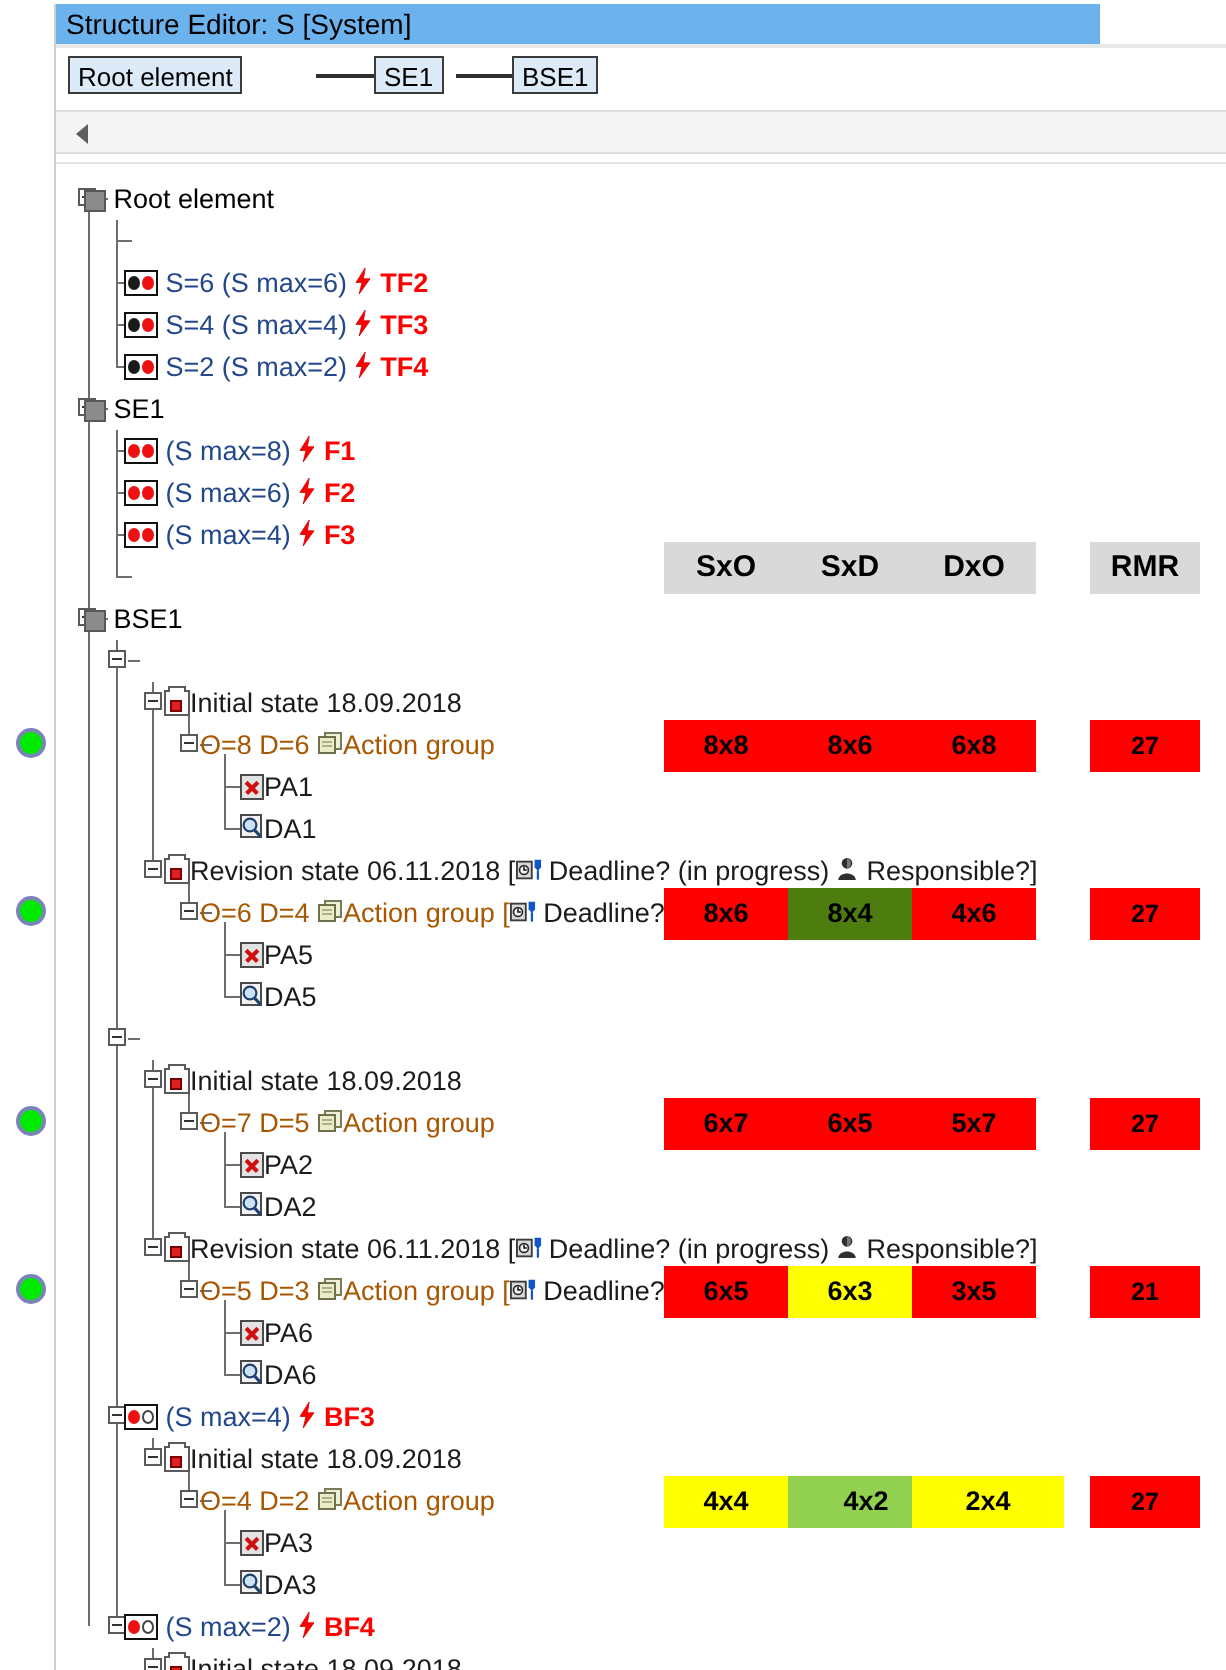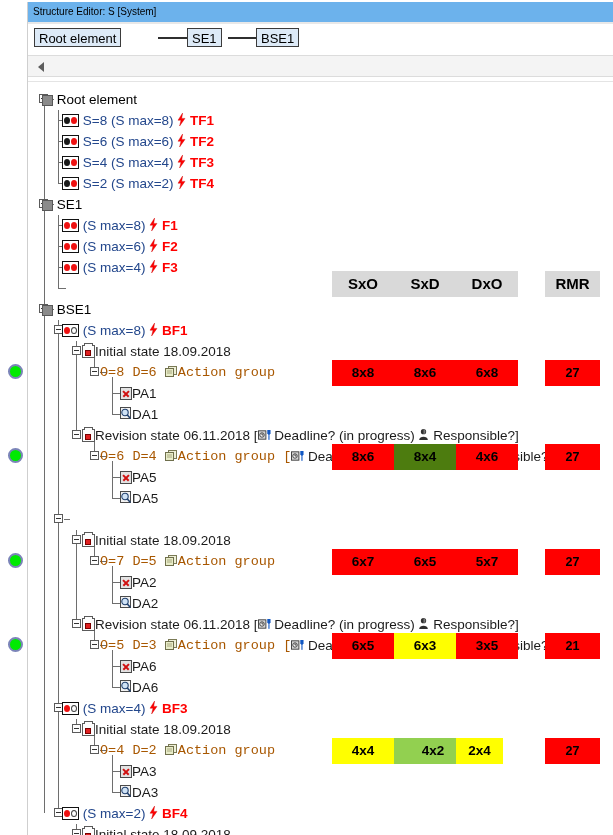--- a/index.html
+++ b/index.html
@@ -10,24 +10,24 @@
     font-size:13px;
     color:#000;
     overflow:hidden;
     position:relative;
   }
 
   
   #app{position:absolute;inset:0;background:#fff;}
 
   .titlebar{
-    position:absolute;left:28px;top:2px;width:585px;height:20px;
+    position:absolute;left:28px;top:2px;width:522px;height:20px;
     background:#6cb2ec;
     color:#000;
-    font-size:10px;
+    font-size:14px;
     line-height:20px;
     padding-left:5px;
     box-sizing:border-box;
     white-space:nowrap;
   }
   .titlebar-shadow{
     position:absolute;left:28px;top:22px;width:585px;height:2px;background:#e8e8e8;
   }
 
   
@@ -83,21 +83,21 @@
   .row{
     position:absolute;left:0;height:21px;line-height:21px;
     white-space:nowrap;
     font-size:13.5px;
   }
   .row .lbl{vertical-align:middle;}
 
   .txt-black{color:#000;}
   .txt-blue{color:#23478c;}
   .txt-red{color:#ff0000;font-weight:bold;}
-  .txt-orange{color:#a85700;font-family:Liberation Mono, monospace;}
+  .txt-orange{color:#a85700;}
   .txt-dark{color:#1b1b1b;}
 
   
   .vline{position:absolute;width:1px;background:#6e6e6e;}
   .hline{position:absolute;height:1px;background:#6e6e6e;}
 
   
   .exp{
     position:absolute;width:9px;height:9px;
     border:1px solid #5a5a5a;background:#fdfdfd;
@@ -270,46 +270,40 @@
       <div class="vline" style="left:94px;top:646px;height:16px"></div>
       <div class="exp" style="left:90px;top:657px"></div>
       <div class="hline" style="left:100px;top:662px;width:6px"></div>
       <div class="vline" style="left:112px;top:667px;height:37px"></div>
       <div class="hline" style="left:112px;top:683px;width:8px"></div>
       <div class="hline" style="left:112px;top:704px;width:8px"></div>
       <div class="vline" style="left:76px;top:736px;height:10px"></div>
       <div class="exp" style="left:72px;top:741px"></div>
       <div class="hline" style="left:82px;top:746px;width:6px"></div>
       <div class="row" style="left:42px;top:0px"><span class="icn icn-sq"></span> <span class="lbl txt-black">Root element</span></div>
-      <div class="row" style="left:62px;top:21px"><span class="icn icn-box"><i class="a dot-dark"></i><i class="b dot-red"></i></span> <span class="lbl txt-blue">S=8 (S max=8)</span> <svg class="icn icn-bolt" width="9" height="13" viewBox="0 0 9 13" style="vertical-align:-2px">
-          <path d="M5.6 0 L1 7.2 H4 L2.6 13 L8 5.4 H4.7 Z" fill="#ff0000" stroke="#cc0000" stroke-width="0.4"></path>
-        </svg><span class="lbl txt-red"> TF1</span></div>
       <div class="row" style="left:62px;top:42px"><span class="icn icn-box"><i class="a dot-dark"></i><i class="b dot-red"></i></span> <span class="lbl txt-blue">S=6 (S max=6)</span> <svg class="icn icn-bolt" width="9" height="13" viewBox="0 0 9 13" style="vertical-align:-2px">
           <path d="M5.6 0 L1 7.2 H4 L2.6 13 L8 5.4 H4.7 Z" fill="#ff0000" stroke="#cc0000" stroke-width="0.4"></path>
         </svg><span class="lbl txt-red"> TF2</span></div>
       <div class="row" style="left:62px;top:63px"><span class="icn icn-box"><i class="a dot-dark"></i><i class="b dot-red"></i></span> <span class="lbl txt-blue">S=4 (S max=4)</span> <svg class="icn icn-bolt" width="9" height="13" viewBox="0 0 9 13" style="vertical-align:-2px">
           <path d="M5.6 0 L1 7.2 H4 L2.6 13 L8 5.4 H4.7 Z" fill="#ff0000" stroke="#cc0000" stroke-width="0.4"></path>
         </svg><span class="lbl txt-red"> TF3</span></div>
       <div class="row" style="left:62px;top:84px"><span class="icn icn-box"><i class="a dot-dark"></i><i class="b dot-red"></i></span> <span class="lbl txt-blue">S=2 (S max=2)</span> <svg class="icn icn-bolt" width="9" height="13" viewBox="0 0 9 13" style="vertical-align:-2px">
           <path d="M5.6 0 L1 7.2 H4 L2.6 13 L8 5.4 H4.7 Z" fill="#ff0000" stroke="#cc0000" stroke-width="0.4"></path>
         </svg><span class="lbl txt-red"> TF4</span></div>
       <div class="row" style="left:42px;top:105px"><span class="icn icn-sq"></span> <span class="lbl txt-black">SE1</span></div>
       <div class="row" style="left:62px;top:126px"><span class="icn icn-box"><i class="a dot-red"></i><i class="b dot-red"></i></span> <span class="lbl txt-blue">(S max=8)</span> <svg class="icn icn-bolt" width="9" height="13" viewBox="0 0 9 13" style="vertical-align:-2px">
           <path d="M5.6 0 L1 7.2 H4 L2.6 13 L8 5.4 H4.7 Z" fill="#ff0000" stroke="#cc0000" stroke-width="0.4"></path>
         </svg><span class="lbl txt-red"> F1</span></div>
       <div class="row" style="left:62px;top:147px"><span class="icn icn-box"><i class="a dot-red"></i><i class="b dot-red"></i></span> <span class="lbl txt-blue">(S max=6)</span> <svg class="icn icn-bolt" width="9" height="13" viewBox="0 0 9 13" style="vertical-align:-2px">
           <path d="M5.6 0 L1 7.2 H4 L2.6 13 L8 5.4 H4.7 Z" fill="#ff0000" stroke="#cc0000" stroke-width="0.4"></path>
         </svg><span class="lbl txt-red"> F2</span></div>
       <div class="row" style="left:62px;top:168px"><span class="icn icn-box"><i class="a dot-red"></i><i class="b dot-red"></i></span> <span class="lbl txt-blue">(S max=4)</span> <svg class="icn icn-bolt" width="9" height="13" viewBox="0 0 9 13" style="vertical-align:-2px">
           <path d="M5.6 0 L1 7.2 H4 L2.6 13 L8 5.4 H4.7 Z" fill="#ff0000" stroke="#cc0000" stroke-width="0.4"></path>
         </svg><span class="lbl txt-red"> F3</span></div>
       <div class="row" style="left:42px;top:210px"><span class="icn icn-sq"></span> <span class="lbl txt-black">BSE1</span></div>
-      <div class="row" style="left:62px;top:231px"><span class="icn icn-box"><i class="a dot-red"></i><i class="b dot-white"></i></span> <span class="lbl txt-blue">(S max=8)</span> <svg class="icn icn-bolt" width="9" height="13" viewBox="0 0 9 13" style="vertical-align:-2px">
-          <path d="M5.6 0 L1 7.2 H4 L2.6 13 L8 5.4 H4.7 Z" fill="#ff0000" stroke="#cc0000" stroke-width="0.4"></path>
-        </svg><span class="lbl txt-red"> BF1</span></div>
       <div class="row" style="left:82px;top:252px"><span class="icn icn-doc"><span class="tp"></span><span class="sq"></span></span><span class="lbl txt-dark">Initial state 18.09.2018</span></div>
       <div class="row" style="left:100px;top:273px"><span class="lbl txt-orange">O=8 D=6 </span><svg class="icn" width="13" height="12" viewBox="0 0 13 12" style="vertical-align:-2px">
           <rect x="3.5" y="0.5" width="8" height="8" fill="#eef0d8" stroke="#7a7a55"></rect>
           <rect x="0.5" y="2.5" width="8" height="8" fill="#e8ecc8" stroke="#6f6f4c"></rect>
           <path d="M2 5h5M2 7h5" stroke="#9a9a70" stroke-width="0.8"></path>
         </svg><span class="lbl txt-orange">Action group</span></div>
       <div class="row" style="left:120px;top:294px"><span class="icn icn-pa"><span class="x1"></span><span class="x2"></span></span><span class="lbl txt-dark">PA1</span></div>
       <div class="row" style="left:120px;top:315px"><svg class="icn" width="12" height="13" viewBox="0 0 12 13" style="vertical-align:-2px">
           <rect x="0.5" y="0.5" width="10" height="11" fill="#f2f2f2" stroke="#4a4a4a"></rect>
           <circle cx="5" cy="5.5" r="3.2" fill="#cfe2f5" stroke="#20406e" stroke-width="1.1"></circle>
@@ -429,17 +423,17 @@
       <div class="cell" style="left:332px;top:549px;width:62px;background:#ff0000">6x7</div>
       <div class="cell" style="left:394px;top:549px;width:62px;background:#ff0000">6x5</div>
       <div class="cell" style="left:456px;top:549px;width:62px;background:#ff0000">5x7</div>
       <div class="rmr" style="left:545px;top:549px;background:#ff0000">27</div>
       <div class="cell" style="left:332px;top:633px;width:62px;background:#ff0000">6x5</div>
       <div class="cell" style="left:394px;top:633px;width:62px;background:#ffff00">6x3</div>
       <div class="cell" style="left:456px;top:633px;width:62px;background:#ff0000">3x5</div>
       <div class="rmr" style="left:545px;top:633px;background:#ff0000">21</div>
       <div class="cell" style="left:332px;top:738px;width:62px;background:#ffff00">4x4</div>
       <div class="cell" style="left:394px;top:738px;width:78px;background:#92d050">4x2</div>
-      <div class="cell" style="left:456px;top:738px;width:47px;background:#ffff00">2x4</div>
+      <div class="cell" style="left:456px;top:738px;width:76px;background:#ffff00">2x4</div>
       <div class="rmr" style="left:545px;top:738px;background:#ff0000">27</div>
     </div>
 
 </div>
 
 </body></html>

